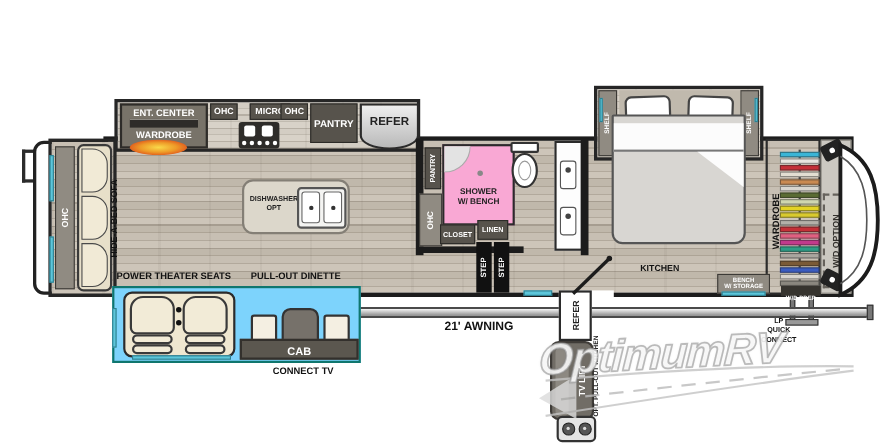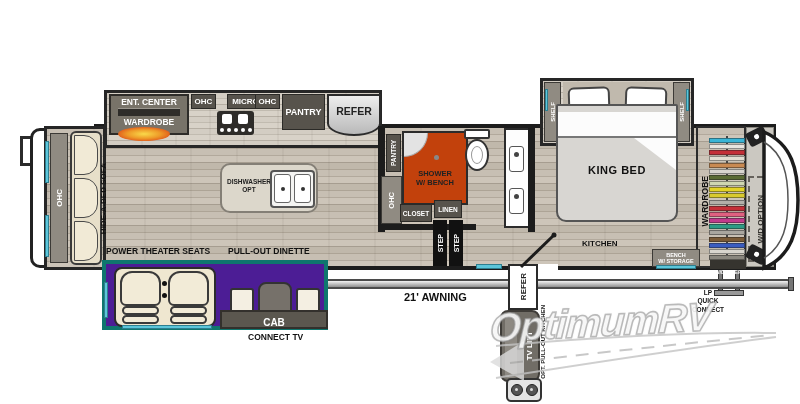--- a/index.html
+++ b/index.html
@@ -44,21 +44,21 @@
     <div class="abs" style="left:23px;top:2px;width:32px;height:134px;background:#e7dfc9;border:2px solid #3a3a3a;border-radius:6px;">
       <div class="abs" style="left:2px;top:2px;width:24px;height:40px;background:#f1ead6;border:1.5px solid #4a4a4a;border-radius:0 14px 14px 0;"></div>
       <div class="abs" style="left:2px;top:45px;width:24px;height:40px;background:#f1ead6;border:1.5px solid #4a4a4a;border-radius:0 14px 14px 0;"></div>
       <div class="abs" style="left:2px;top:88px;width:24px;height:40px;background:#f1ead6;border:1.5px solid #4a4a4a;border-radius:0 14px 14px 0;"></div>
     </div>
     <div class="abs vbox" style="left:50px;top:4px;width:12px;height:132px;">
       <span class="vt lbl" style="font-size:8px;">HIDE-A-BED SOFA</span>
     </div>
   </div>
 
-  <div class="abs woodlight" style="left:104px;top:90px;width:278px;height:58px;border:3px solid #262626;z-index:3;">
+  <div class="abs woodlight" style="left:104px;top:90px;width:278px;height:48px;border:3px solid #262626;z-index:3;">
     <div class="abs" style="left:2px;top:1px;width:80px;height:41px;background:#787369;border:2px solid #2e2c29;color:#fff;text-align:center;">
       <div style="font-size:8.5px;font-weight:bold;margin-top:1px;">ENT. CENTER</div>
       <div style="margin:1px auto;width:62px;height:7px;background:#2e2c29;border-top:1px solid #9a968e;"></div>
       <div style="font-size:8.5px;font-weight:bold;">WARDROBE</div>
     </div>
     <div class="abs dark" style="left:84px;top:1px;width:25px;height:15px;font-size:8px;">OHC</div>
     <div class="abs dark" style="left:120px;top:1px;width:37px;height:15px;font-size:8px;">MICRO</div>
     <div class="abs" style="left:110px;top:18px;width:37px;height:24px;background:#2e2c29;border-radius:3px;">
       <div class="abs" style="left:5px;top:3px;width:10px;height:10px;background:#fff;border-radius:2px;"></div>
       <div class="abs" style="left:21px;top:3px;width:10px;height:10px;background:#fff;border-radius:2px;"></div>
@@ -95,21 +95,21 @@
   <div class="abs" style="left:528px;top:126px;width:7px;height:106px;background:#1c1c1c;z-index:5;"></div>
   <div class="abs" style="left:380px;top:224px;width:96px;height:6px;background:#1c1c1c;z-index:5;"></div>
 
   <div class="abs dark vbox" style="left:386px;top:134px;width:15px;height:38px;z-index:6;">
     <span class="vt" style="font-size:6.5px;">PANTRY</span>
   </div>
   <div class="abs gray vbox" style="left:381px;top:176px;width:21px;height:48px;z-index:6;">
     <span class="vt" style="font-size:7.5px;">OHC</span>
   </div>
 
-  <div class="abs" style="left:402px;top:131px;width:66px;height:74px;background:#c2410c;border:2.5px solid #2b2b2b;z-index:4;">
+  <div class="abs" style="left:402px;top:131px;width:66px;height:74px;background:#f9a8d4;border:2.5px solid #2b2b2b;z-index:4;">
     <div class="abs" style="left:0;top:0;width:24px;height:24px;background:#e3e3e3;border-right:1.5px solid #aaa;border-bottom:1.5px solid #aaa;border-radius:0 0 100% 0;"></div>
     <div class="abs" style="left:30px;top:22px;width:5px;height:5px;background:#888;border-radius:50%;"></div>
     <div class="abs" style="left:0;top:36px;width:100%;text-align:center;font-size:7.5px;font-weight:bold;color:#222;line-height:1.25;">
       <div>SHOWER</div>
       <div>W/ BENCH</div>
     </div>
   </div>
 
   <div class="abs" style="left:464px;top:129px;width:26px;height:10px;background:#fff;border:2px solid #333;border-radius:2px;z-index:4;"></div>
   <div class="abs" style="left:465px;top:139px;width:24px;height:32px;background:#fff;border:2px solid #333;border-radius:50%;z-index:4;">
@@ -141,21 +141,20 @@
       <div class="abs win" style="right:0;top:6px;width:3px;height:22px;"></div>
       <span class="vt" style="font-size:6px;">SHELF</span>
     </div>
     <div class="abs" style="left:20px;top:1px;width:110px;height:30px;background:#c0b9ad;"></div>
     <div class="abs" style="left:25px;top:6px;width:42px;height:25px;background:#fff;border:2px solid #444;border-radius:6px;transform:rotate(-2deg);"></div>
     <div class="abs" style="left:82px;top:6px;width:42px;height:25px;background:#fff;border:2px solid #444;border-radius:6px;transform:rotate(2deg);"></div>
   </div>
   <div class="abs" style="left:556px;top:104px;width:122px;height:118px;background:#d8d6d2;border:2px solid #555;border-radius:2px 2px 10px 10px;z-index:4;">
     <div class="abs" style="left:0;top:6px;width:118px;height:26px;background:#fcfcfc;border-bottom:2px solid #777;"></div>
     <div class="abs" style="left:76px;top:32px;width:0;height:0;border-left:42px solid transparent;border-top:32px solid #fcfcfc;"></div>
-    <div class="abs lbl" style="left:0;top:58px;width:100%;text-align:center;font-size:11px;letter-spacing:.5px;">KING BED</div>
   </div>
 
   <div class="abs lbl" style="left:582px;top:239px;font-size:8px;z-index:6;">KITCHEN</div>
   <div class="abs gray" style="left:652px;top:249px;width:48px;height:18px;font-size:5.5px;line-height:1.15;flex-direction:column;z-index:5;">
     <div>BENCH</div>
     <div>W/ STORAGE</div>
   </div>
   <div class="abs win" style="left:656px;top:265px;width:40px;height:4px;z-index:6;"></div>
   <div class="abs" style="left:710px;top:260px;width:36px;height:9px;background:#36342f;text-align:center;z-index:6;">
     <span style="font-size:5.5px;font-weight:bold;color:#fff;line-height:9px;">W/D PREP</span>
@@ -204,21 +203,21 @@
     <path d="M6,12 C34,24 40,50 40,80 C40,110 34,136 6,148 Z" fill="#ffffff" stroke="#1c1c1c" stroke-width="3.5"></path>
     <path d="M6,22 C26,34 30,56 30,80 C30,104 26,126 6,138" fill="none" stroke="#555" stroke-width="1.5"></path>
   </svg>
 
   <div class="abs" style="left:714px;top:270px;width:30px;height:26px;z-index:1;">
     <div class="abs" style="left:4px;top:0;width:5px;height:22px;background:#777;border:1px solid #333;"></div>
     <div class="abs" style="left:21px;top:0;width:5px;height:22px;background:#777;border:1px solid #333;"></div>
     <div class="abs" style="left:0;top:20px;width:30px;height:6px;background:#999;border:1px solid #333;"></div>
   </div>
 
-  <div class="abs" style="left:102px;top:260px;width:226px;height:70px;background:#4c1d95;border:4px solid #0f766e;z-index:3;">
+  <div class="abs" style="left:102px;top:260px;width:226px;height:70px;background:#7dd3fc;border:2px solid #0f766e;z-index:3;">
     <div class="abs win" style="left:-2px;top:18px;width:4px;height:36px;"></div>
     <div class="abs" style="left:8px;top:3px;width:102px;height:60px;background:#efe7d0;border:2.5px solid #2b2b2b;border-radius:8px;">
       <div class="abs" style="left:4px;top:2px;width:41px;height:35px;background:#f2ebd7;border:2px solid #3a3a3a;border-radius:12px 12px 6px 6px;"></div>
       <div class="abs" style="left:6px;top:37px;width:37px;height:9px;background:#f2ebd7;border:2px solid #3a3a3a;border-radius:6px;"></div>
       <div class="abs" style="left:6px;top:46px;width:37px;height:9px;background:#f2ebd7;border:2px solid #3a3a3a;border-radius:6px;"></div>
       <div class="abs" style="left:52px;top:2px;width:41px;height:35px;background:#f2ebd7;border:2px solid #3a3a3a;border-radius:12px 12px 6px 6px;"></div>
       <div class="abs" style="left:54px;top:37px;width:37px;height:9px;background:#f2ebd7;border:2px solid #3a3a3a;border-radius:6px;"></div>
       <div class="abs" style="left:54px;top:46px;width:37px;height:9px;background:#f2ebd7;border:2px solid #3a3a3a;border-radius:6px;"></div>
       <div class="abs" style="left:46px;top:12px;width:5px;height:5px;background:#111;border-radius:50%;"></div>
       <div class="abs" style="left:46px;top:24px;width:5px;height:5px;background:#111;border-radius:50%;"></div>

